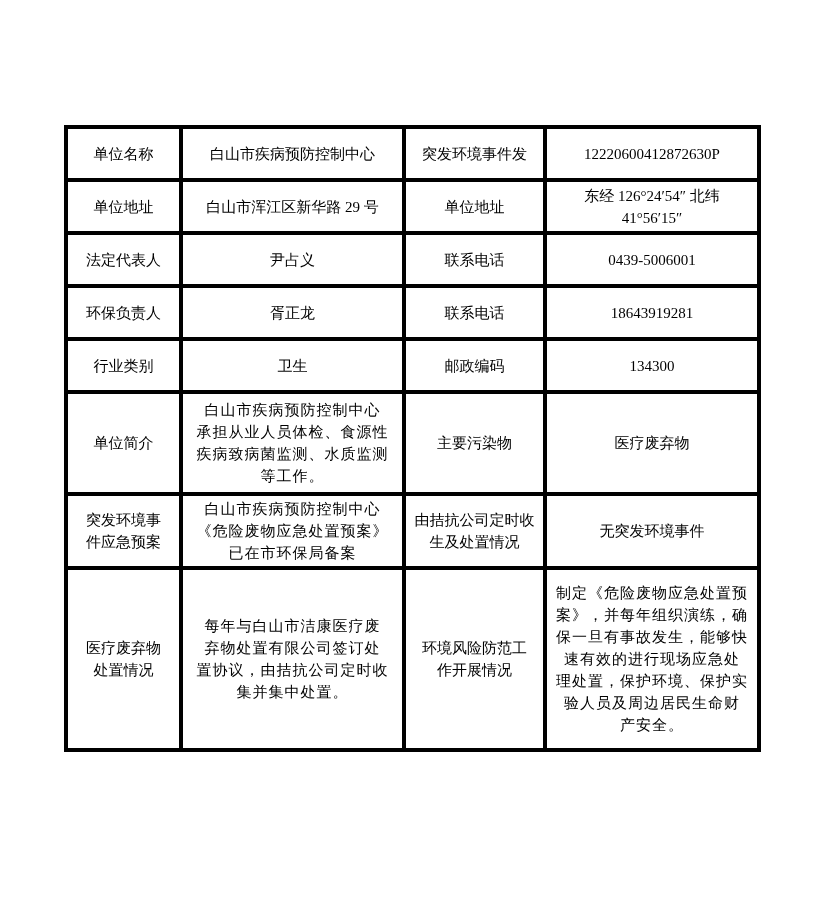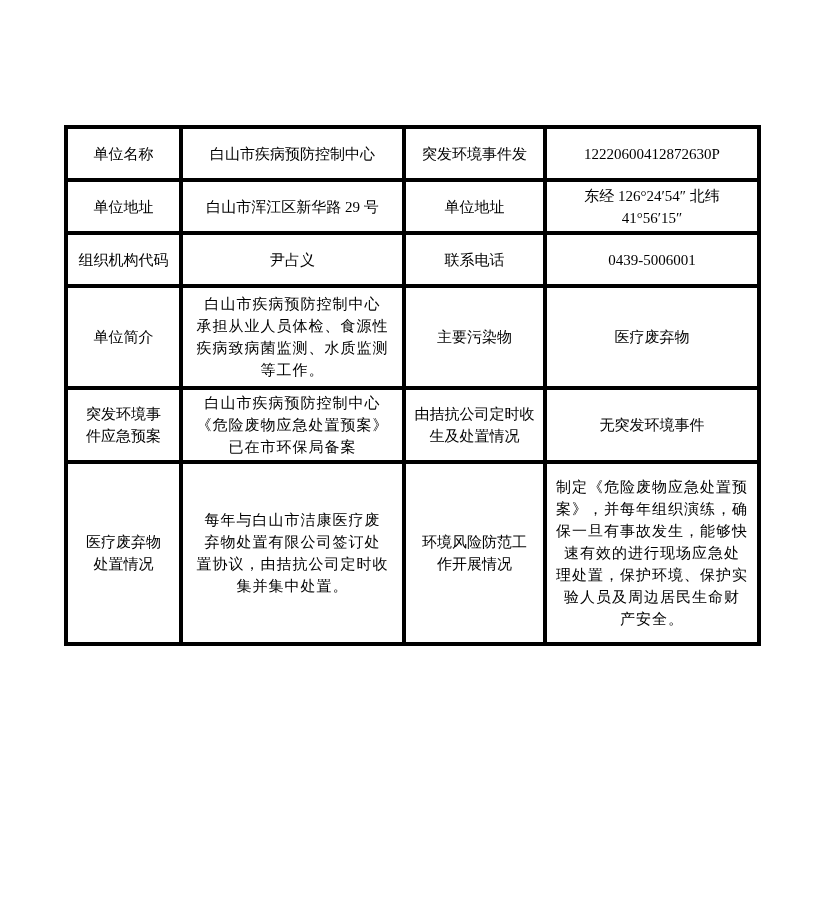--- a/index.html
+++ b/index.html
@@ -81,24 +81,36 @@
           <td>突发环境事件发</td>
           <td>12220600412872630P</td>
         </tr>
         <tr style="height:53px;">
           <td>单位地址</td>
           <td>白山市浑江区新华路 29 号</td>
           <td>单位地址</td>
           <td class="small">东经 126°24′54″ 北纬 41°56′15″</td>
         </tr>
         <tr style="height:53px;">
-          <td>组织机构代码</td>
+          <td>法定代表人</td>
           <td>尹占义</td>
           <td>联系电话</td>
           <td>0439-5006001</td>
+        </tr>
+        <tr style="height:53px;">
+          <td>环保负责人</td>
+          <td>胥正龙</td>
+          <td>联系电话</td>
+          <td>18643919281</td>
+        </tr>
+        <tr style="height:53px;">
+          <td>行业类别</td>
+          <td>卫生</td>
+          <td>邮政编码</td>
+          <td>134300</td>
         </tr>
         <tr style="height:102px;">
           <td>单位简介</td>
           <td class="wrap">白山市疾病预防控制中心
 承担从业人员体检、食源性
 疾病致病菌监测、水质监测
 等工作。</td>
           <td>主要污染物</td>
           <td class="left">医疗废弃物</td>
         </tr>

